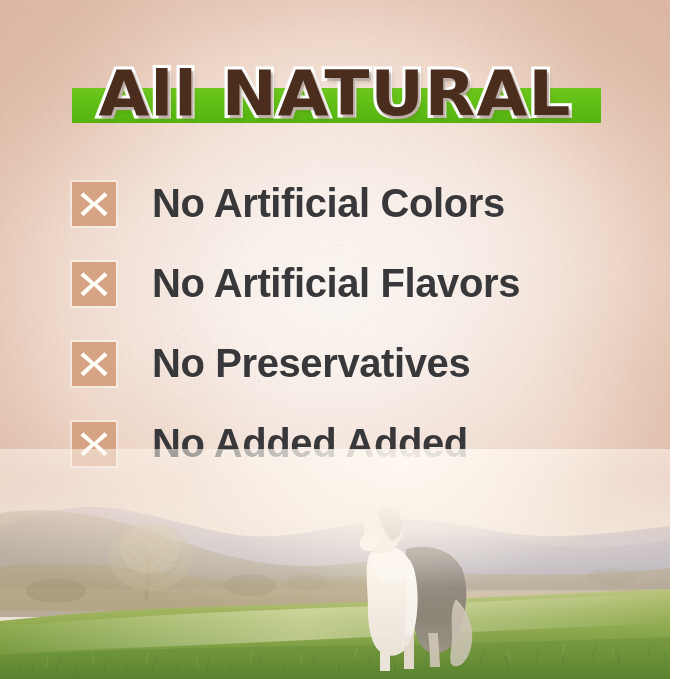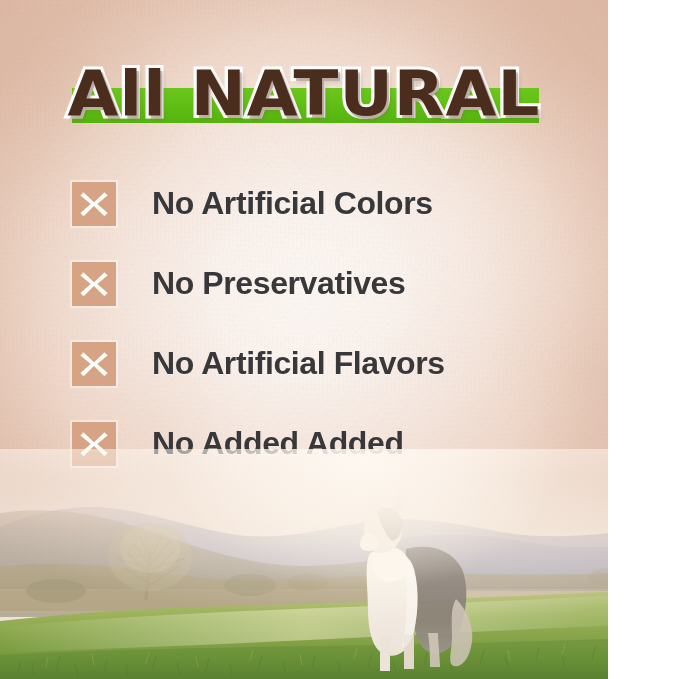--- a/index.html
+++ b/index.html
@@ -8,21 +8,21 @@
     padding: 0;
     background: #ffffff;
   }
   body {
     font-family: "Liberation Sans", sans-serif;
   }
 
   
   #panel {
     position: relative;
-    width: 608px;
+    width: 670px;
     height: 679px;
     overflow: hidden;
     background: #ecd3c6;
     -webkit-font-smoothing: antialiased;
   }
 
   
   .bg-base {
     position: absolute;
     inset: 0;
@@ -145,21 +145,21 @@
     display: block;
     width: 44px;
     height: 44px;
   }
   .claim-label {
     position: absolute;
     left: 80px;
     top: -3px;
     font-family: "Liberation Sans", sans-serif;
     font-weight: 700;
-    font-size: 32px;
+    font-size: 40px;
     line-height: 50px;
     color: #38383a;
     letter-spacing: -0.4px;
     white-space: nowrap;
     text-shadow: 0 1px 0 rgba(255,255,255,.35);
   }
 
   
   .photo {
     position: absolute;
@@ -219,30 +219,30 @@
       </span>
       <span class="claim-label">No Artificial Colors</span>
     </div>
 
     <div class="claim-row">
       <span class="xbox">
         <svg viewBox="0 0 44 44" aria-hidden="true">
           <path d="M11.5 10.2 L22 20.2 L32.5 10.2 L35.6 13.4 L25.3 22.1 L35.6 31.0 L32.4 34.2 L22 24.0 L11.6 34.2 L8.4 31.0 L18.7 22.1 L8.4 13.4 Z" fill="#fffdf8"></path>
         </svg>
       </span>
-      <span class="claim-label">No Preservatives</span>
+      <span class="claim-label">No Artificial Flavors</span>
     </div>
 
     <div class="claim-row">
       <span class="xbox">
         <svg viewBox="0 0 44 44" aria-hidden="true">
           <path d="M11.5 10.2 L22 20.2 L32.5 10.2 L35.6 13.4 L25.3 22.1 L35.6 31.0 L32.4 34.2 L22 24.0 L11.6 34.2 L8.4 31.0 L18.7 22.1 L8.4 13.4 Z" fill="#fffdf8"></path>
         </svg>
       </span>
-      <span class="claim-label">No Artificial Flavors</span>
+      <span class="claim-label">No Preservatives</span>
     </div>
 
     <div class="claim-row">
       <span class="xbox">
         <svg viewBox="0 0 44 44" aria-hidden="true">
           <path d="M11.5 10.2 L22 20.2 L32.5 10.2 L35.6 13.4 L25.3 22.1 L35.6 31.0 L32.4 34.2 L22 24.0 L11.6 34.2 L8.4 31.0 L18.7 22.1 L8.4 13.4 Z" fill="#fffdf8"></path>
         </svg>
       </span>
       <span class="claim-label">No Added Added</span>
     </div>

